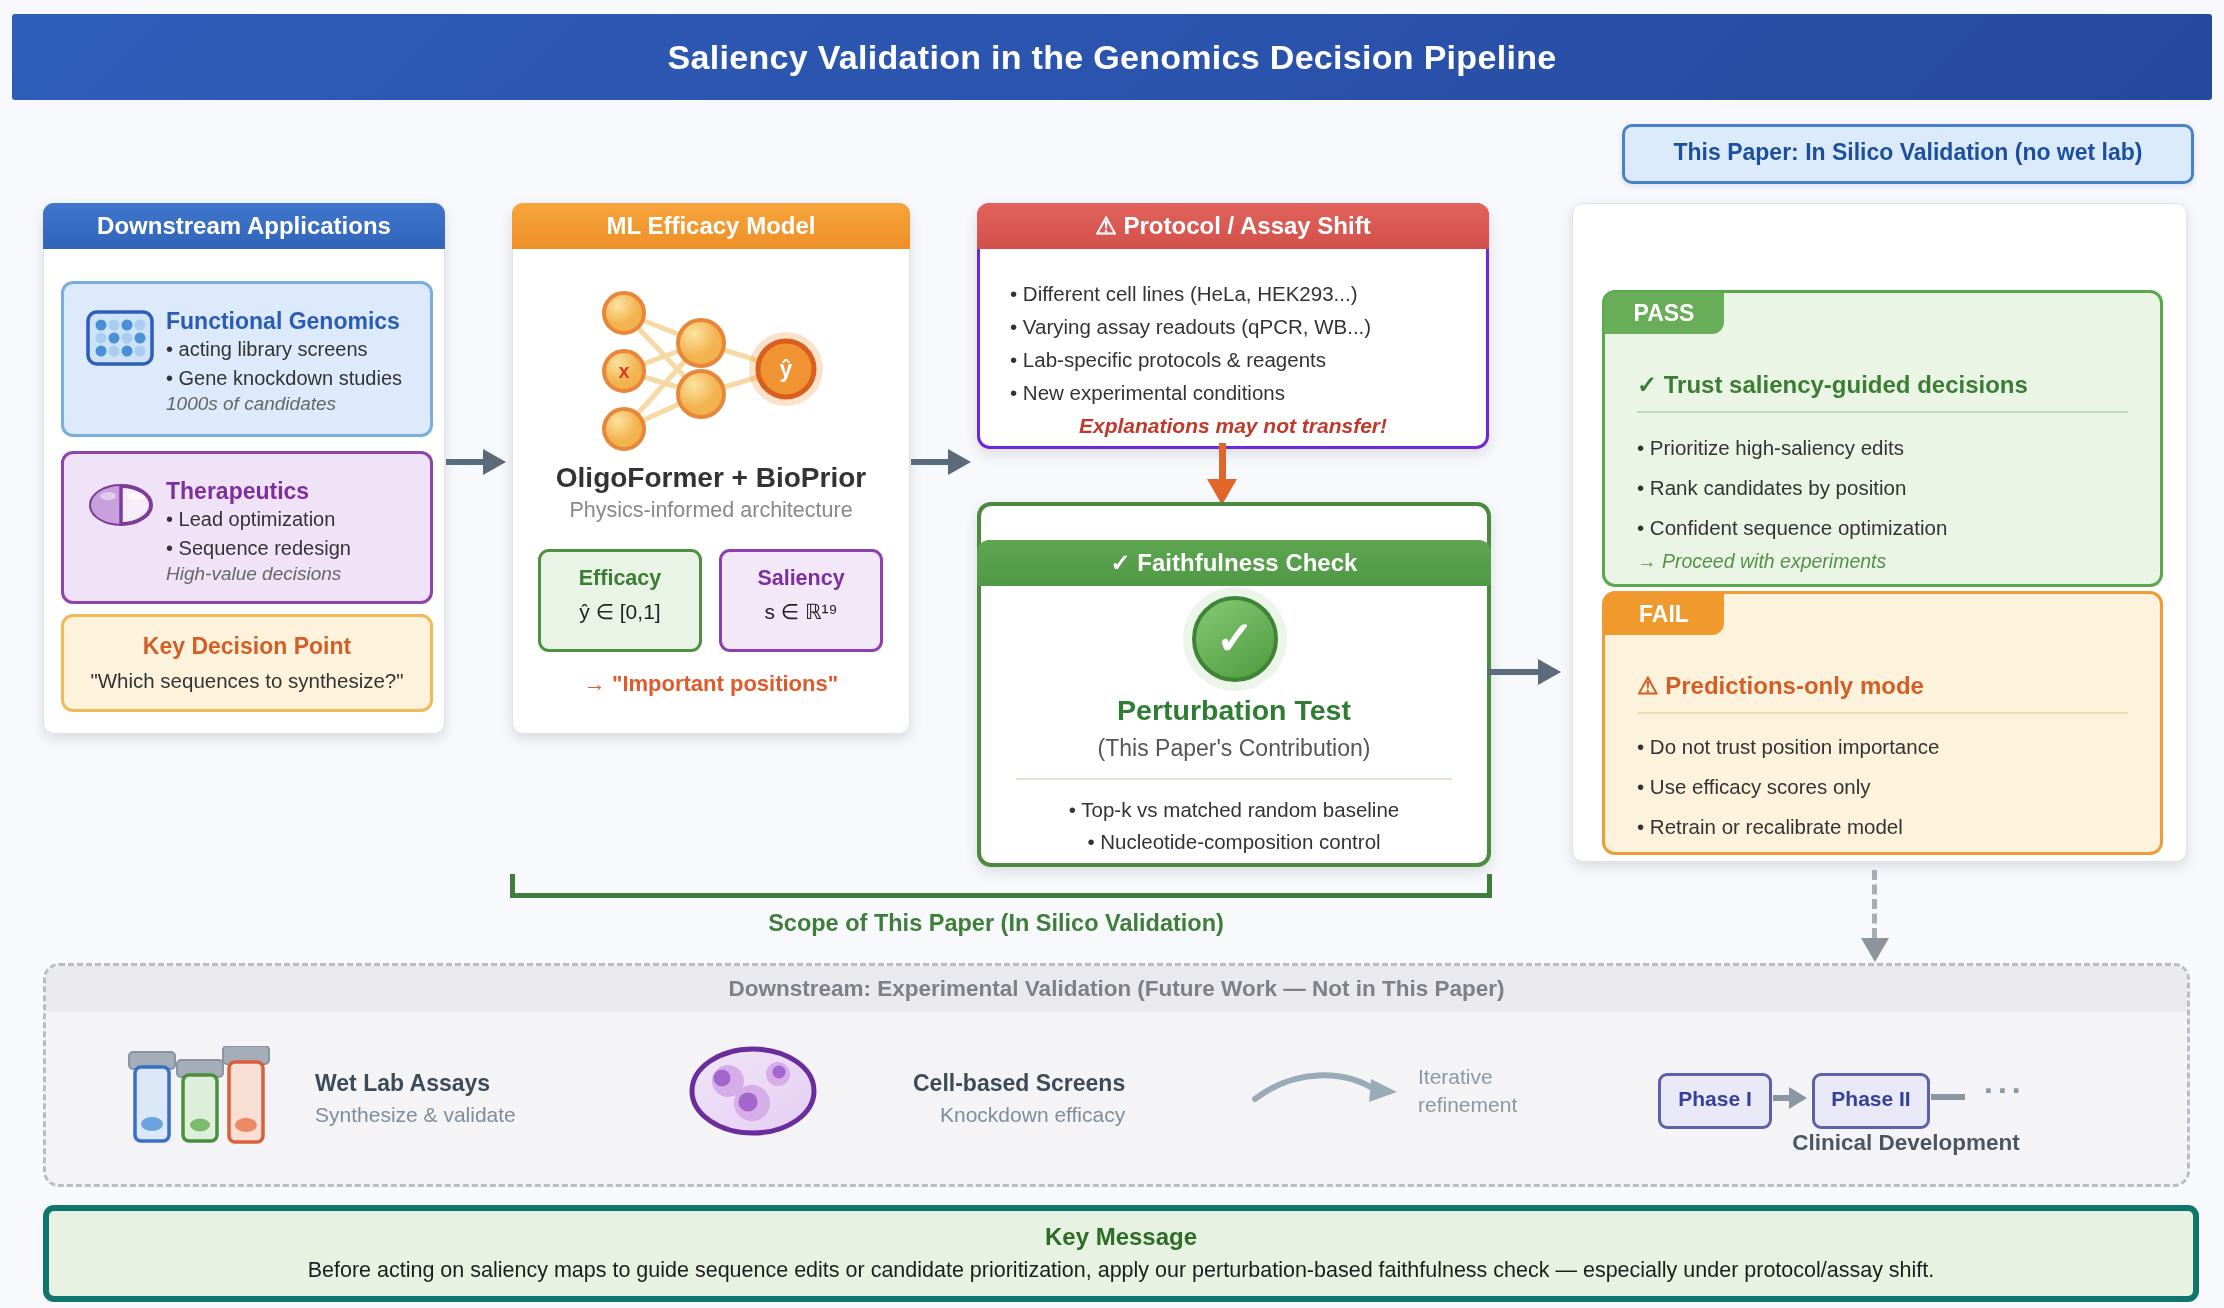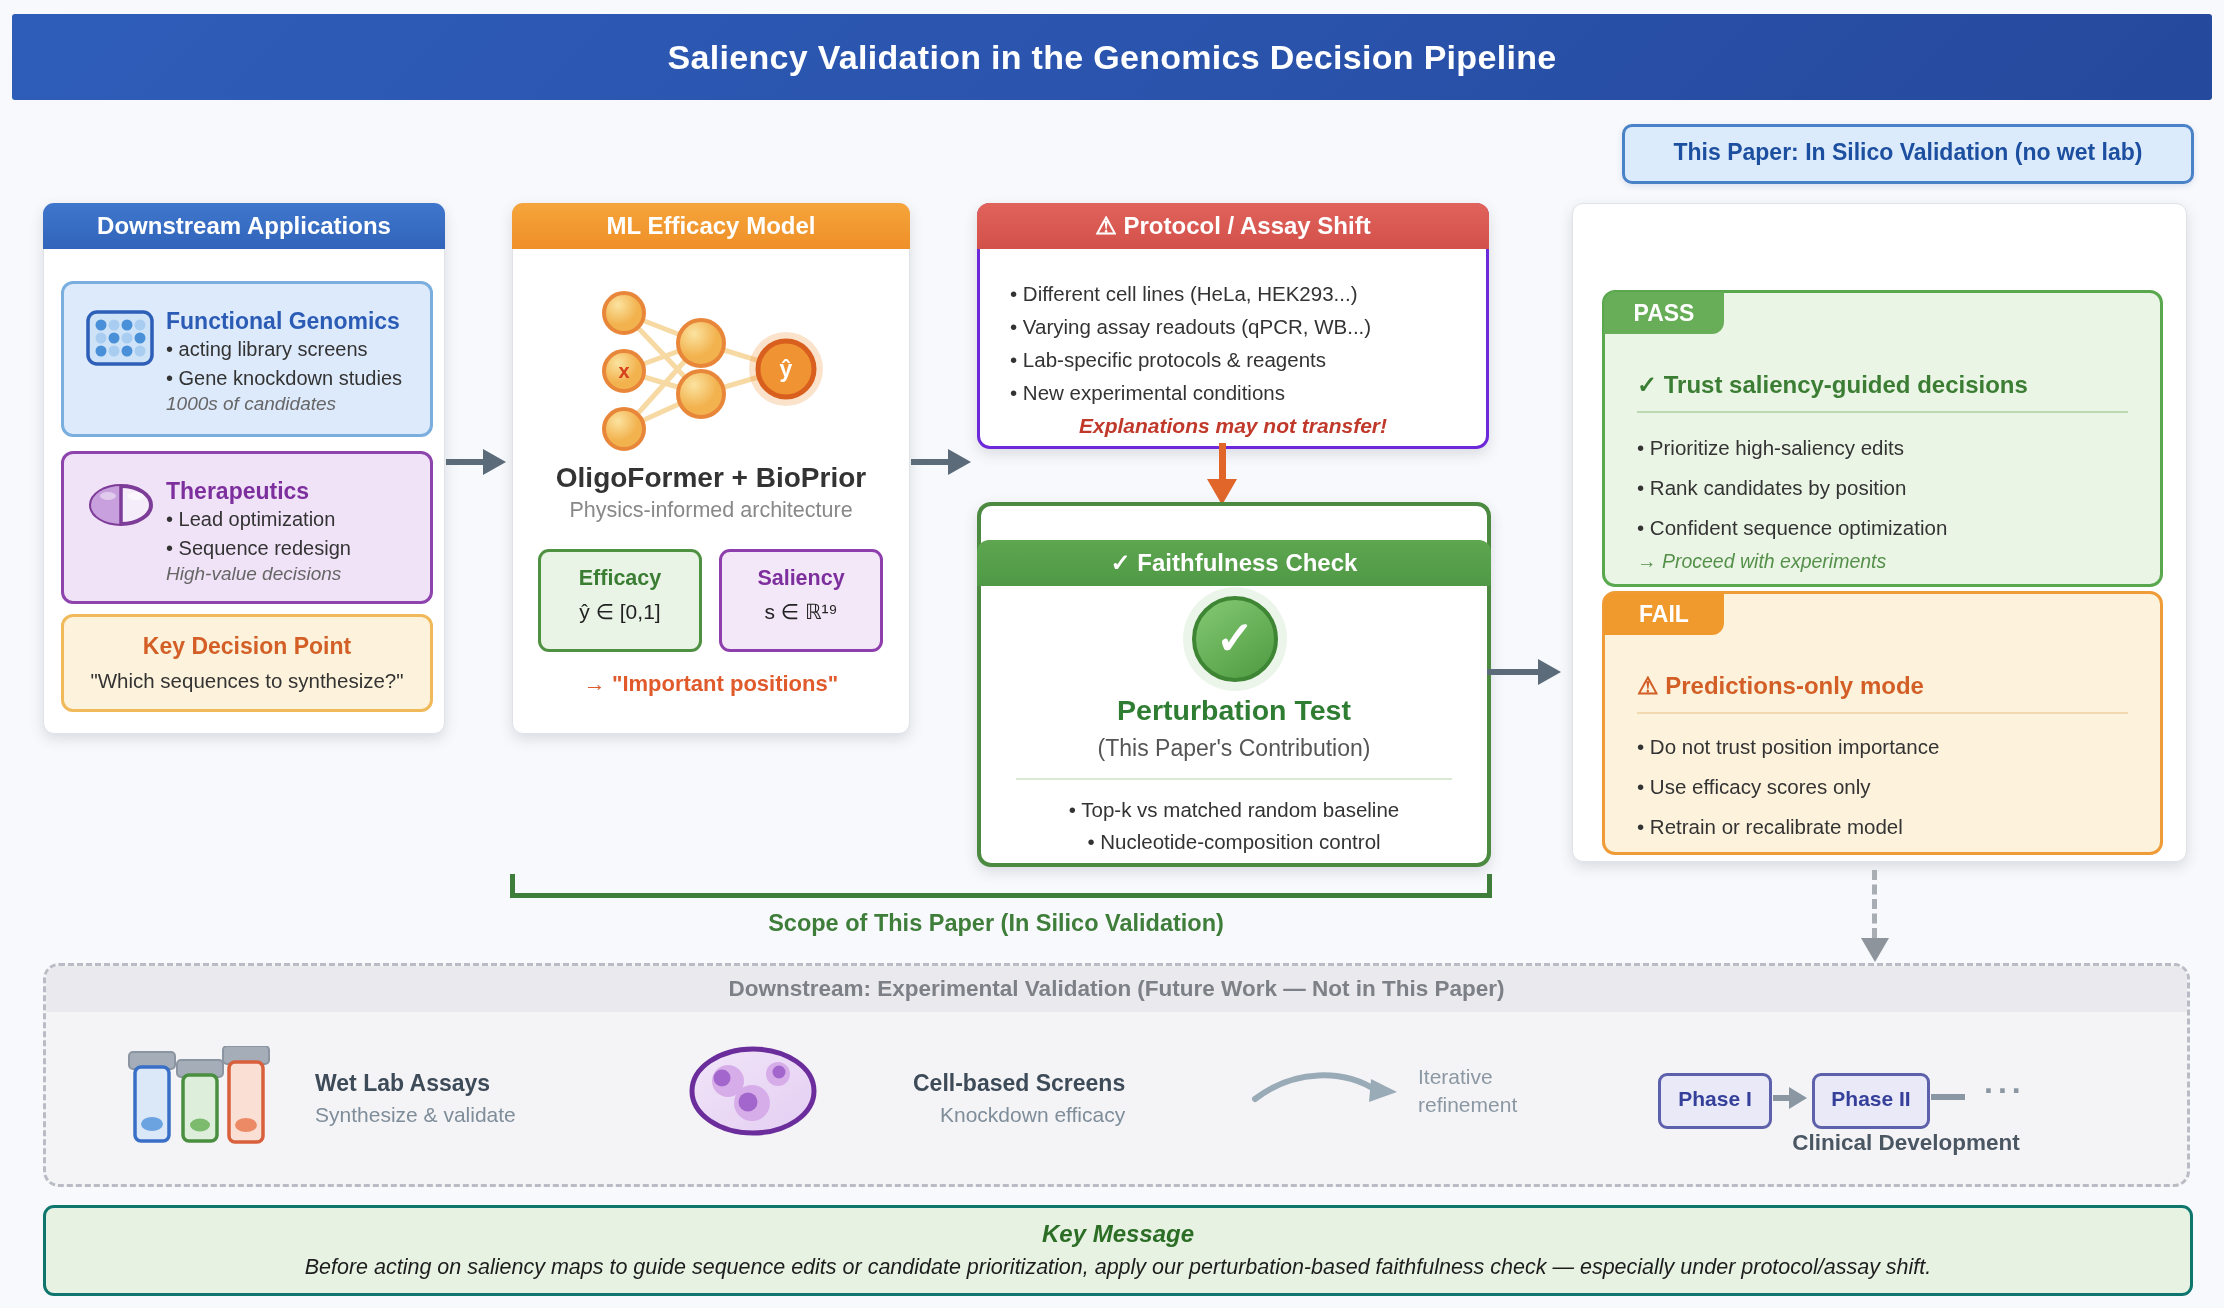--- a/index.html
+++ b/index.html
@@ -55,21 +55,21 @@
   .h-arrow .hd{position:absolute;top:0;width:0;height:0;border-top:13px solid transparent;border-bottom:13px solid transparent;border-left:23px solid #5b6b7a;}
   .phase-arrow .ln{background:#8a97a2;}
   .phase-arrow .hd{border-left-color:#8a97a2;}
   
   .down-section{left:43px;top:963px;width:2141px;height:218px;background:#f4f4f7;border:3px dashed #b9bcc4;border-radius:16px;}
   .down-head{position:absolute;left:0;top:0;right:0;height:46px;background:#e9e9ee;border-radius:13px 13px 0 0;text-align:center;line-height:46px;color:#7d8086;font-size:22.5px;font-weight:bold;}
   .ds-title{font-size:23px;font-weight:bold;color:#3d4a57;}
   .ds-sub{font-size:21px;color:#7e8d99;margin-top:6px;}
   .phase-box{position:absolute;top:107px;height:50px;background:#e9e9f8;border:3px solid #5d60aa;border-radius:9px;color:#35409a;font-size:21px;font-weight:bold;text-align:center;}
   
-  .key-box{left:43px;top:1205px;width:2144px;height:85px;background:#e7f2e3;border:3px solid #0f766e;border-radius:11px;text-align:center;font-style:italic;}
+  .key-box{left:43px;top:1205px;width:2144px;height:85px;background:#e7f2e3;border:6px solid #0f766e;border-radius:11px;text-align:center;}
   .key-box .kt{font-size:24px;font-weight:bold;color:#2c6e26;padding-top:12px;}
   .key-box .kb{font-size:21.5px;color:#1d1d1d;margin-top:7px;}
   .scope-bracket{left:510px;top:874px;width:972px;height:19px;border-left:5px solid #3f7d3a;border-right:5px solid #3f7d3a;border-bottom:5px solid #3f7d3a;}
   .scope-label{left:510px;top:910px;width:972px;text-align:center;color:#3f7d3a;font-size:23.5px;font-weight:bold;}
   .dash-stem{left:1872px;top:870px;height:68px;width:0;border-left:5px dashed #a9aeb4;}
   .dash-head{left:1861px;top:938px;width:0;height:0;border-left:14px solid transparent;border-right:14px solid transparent;border-top:24px solid #8d949b;}
   .o-stem{left:1219px;top:443px;width:7px;height:36px;background:#e0662a;}
   .o-head{left:1207px;top:479px;width:0;height:0;border-left:15px solid transparent;border-right:15px solid transparent;border-top:26px solid #e0662a;}
 </style>
 </head>

